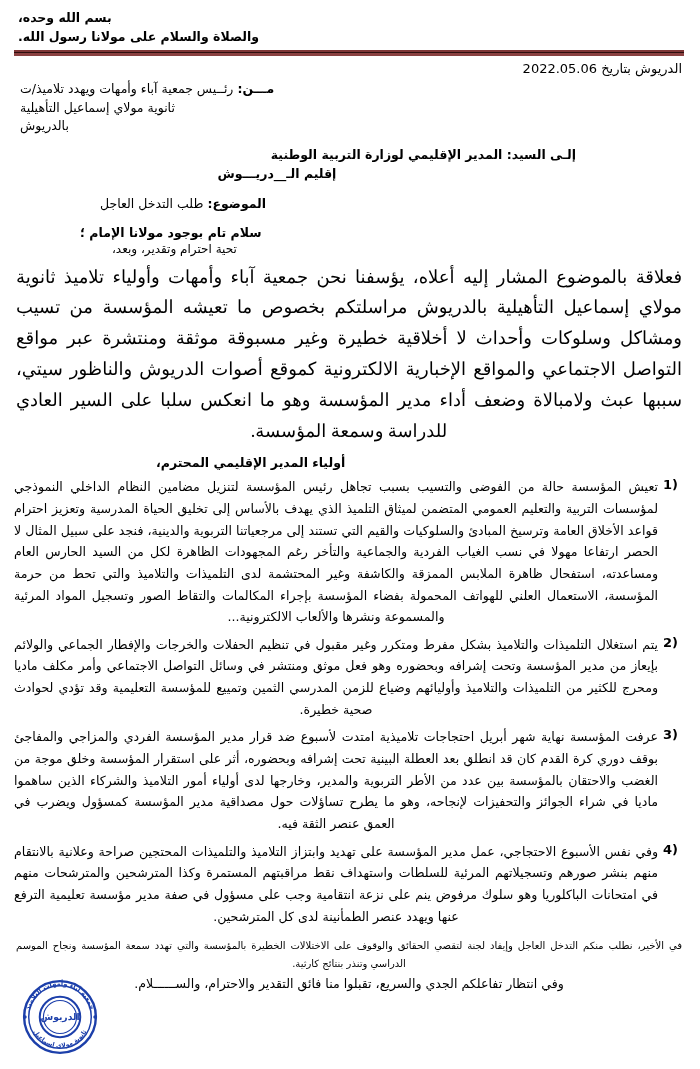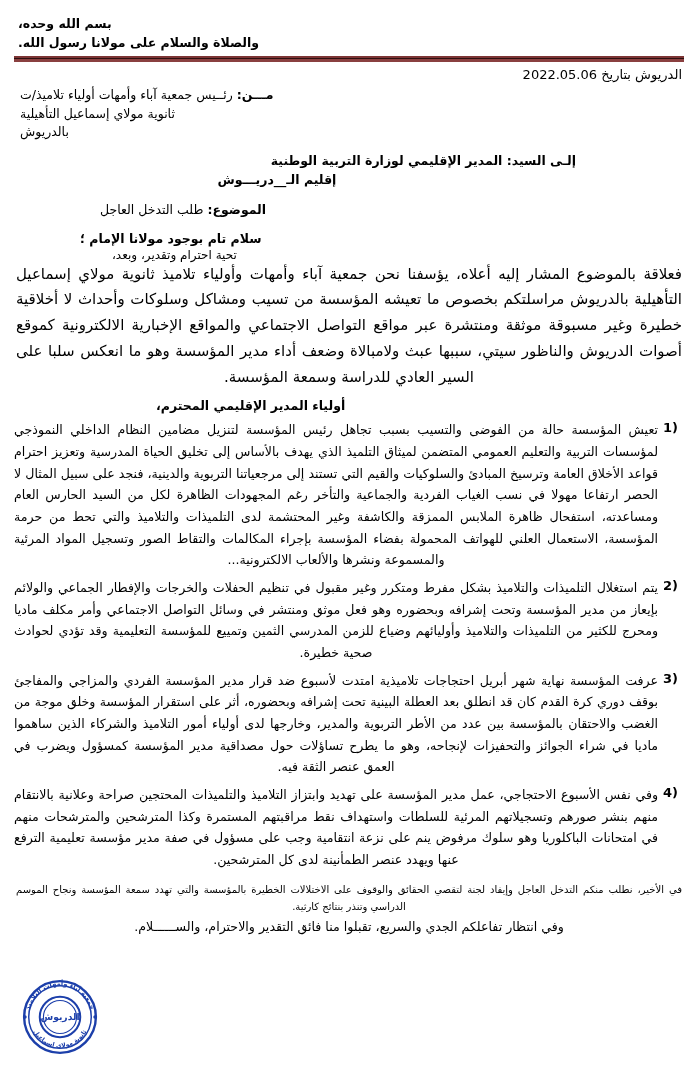--- a/index.html
+++ b/index.html
@@ -26,21 +26,21 @@
   }
 
   
   .basmala {
     text-align: left;
     direction: rtl;
     font-weight: bold;
     font-size: 12.5px;
     line-height: 1.55;
     padding-left: 4px;
-    margin-top: 8px;
+    margin-top: 2px;
   }
   .basmala div { white-space: nowrap; }
 
   
   .rule {
     margin-top: 3px;
     height: 6px;
     width: 100%;
     background: linear-gradient(to bottom,
         #7d3535 0%, #7d3535 28%,
@@ -110,23 +110,25 @@
     font-size: 12px;
     padding-left: 98px;
     margin-top: 2px;
   }
 
   
   .para {
     direction: rtl;
     text-align: justify;
     text-align-last: center;
-    font-size: 15px;
-    line-height: 1.72;
+    font-size: 18px;
+    line-height: 1.72;
+    margin-top: 6px;
     padding: 0 2px;
+    font-family: Liberation Serif, serif;
   }
 
   .addressee {
     direction: rtl;
     text-align: left;
     font-weight: bold;
     font-size: 12.5px;
     margin-top: 8px;
     padding-left: 142px;
   }
@@ -206,21 +208,21 @@
   <div class="rule"></div>
 
   <div class="date-line">
     <span>الدريوش بتاريخ</span>
     <span class="dnum">2022.05.06</span>
   </div>
 
   <div class="sender">
     <div class="row1">
       <span class="lbl">مـــن:</span>
-      <span class="val">رئــيس جمعية آباء وأمهات أولياء تلاميذ/ت</span>
+      <span class="val">رئــيس جمعية آباء وأمهات ويهدد تلاميذ/ت</span>
     </div>
     <div class="row2">ثانوية مولاي إسماعيل التأهيلية</div>
     <div class="row3">بالدريوش</div>
   </div>
 
   <div class="recipient">
     <div class="r1">إلـى السيد:  المدير الإقليمي لوزارة التربية الوطنية</div>
     <div class="r2">إقليم الـ__دريـــوش</div>
   </div>
 

